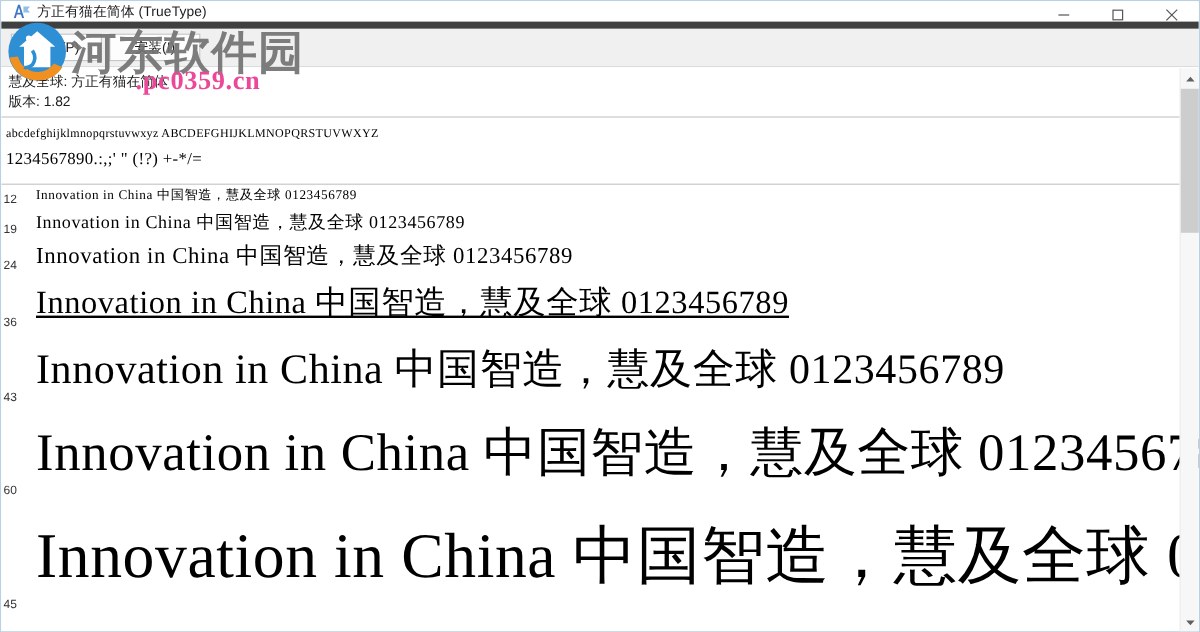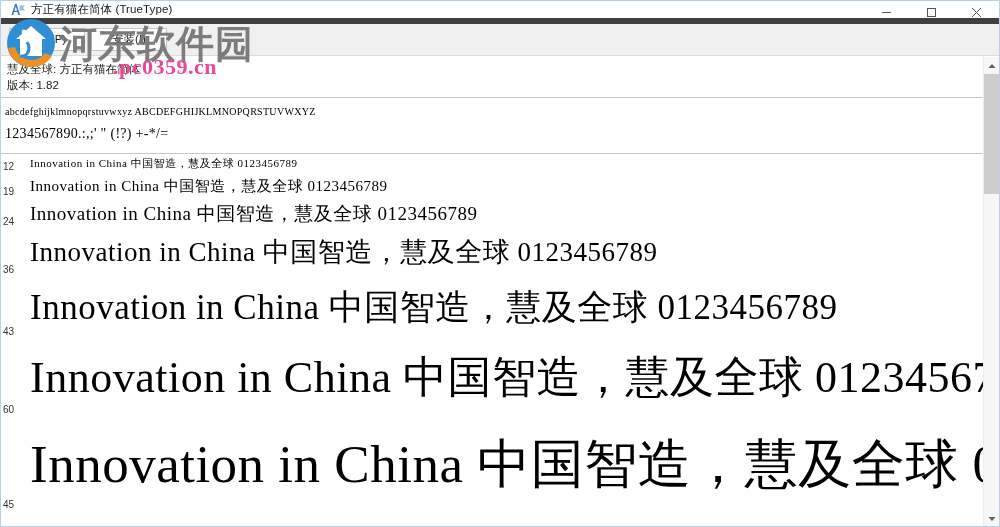--- a/index.html
+++ b/index.html
@@ -260,21 +260,21 @@
       <div class="sample-row" style="height:25px;">
         <div class="size-label">19</div>
         <div class="sample-text" style="font-size:15px;">Innovation in China 中国智造，慧及全球 0123456789</div>
       </div>
 
       <div class="sample-row" style="height:30px;">
         <div class="size-label">24</div>
         <div class="sample-text" style="font-size:19px;">Innovation in China 中国智造，慧及全球 0123456789</div>
       </div>
 
-      <div class="sample-row" style="height:48px;">
+      <div class="sample-row" style="height:48px;text-decoration:underline;">
         <div class="size-label">36</div>
         <div class="sample-text" style="font-size:27px;">Innovation in China 中国智造，慧及全球 0123456789</div>
       </div>
 
       <div class="sample-row" style="height:62px;">
         <div class="size-label">43</div>
         <div class="sample-text" style="font-size:35px;">Innovation in China 中国智造，慧及全球 0123456789</div>
       </div>
 
       <div class="sample-row" style="height:78px;">

